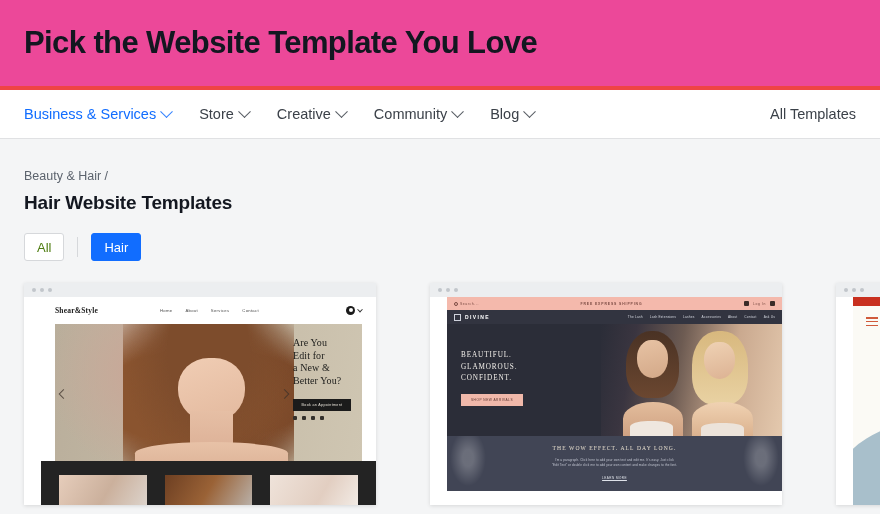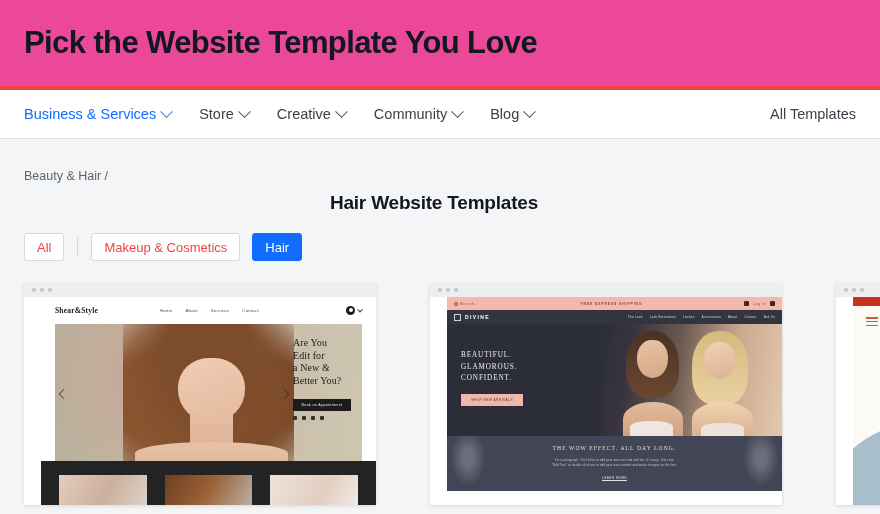--- a/index.html
+++ b/index.html
@@ -58,34 +58,33 @@
   .nav-link-all {
     font-size:14.5px; color:#3b4149; cursor:pointer; white-space:nowrap;
   }
 
   
   .content { padding:30px 36px 0 24px; }
   .breadcrumb { font-size:12.5px; color:#5c636d; margin-bottom:9px; }
   .section-title {
     font-size:19px; font-weight:700; letter-spacing:-0.2px; color:#131720;
     margin-bottom:19px;
-    text-align:center;
   }
 
   
   .chips { display:flex; align-items:center; gap:0; margin-bottom:22px; }
   .chip {
     height:28px;
     border:1px solid #d6d8db;
     border-radius:3px;
     background:#fff;
     display:flex; align-items:center;
     padding:0 12px;
     font-size:13px;
-    color:#ef4444;
+    color:#4d7c0f;
     cursor:pointer;
     white-space:nowrap;
   }
   .chip.active {
     background:#116dff; border-color:#116dff; color:#fff;
   }
   .chip-divider {
     width:1px; height:20px; background:#d6d8db; margin:0 13px;
   }
   .chip + .chip { margin-left:12px; }
@@ -297,21 +296,20 @@
 </div>
 
 <div class="content">
 
   <div class="breadcrumb">Beauty &amp; Hair /</div>
   <div class="section-title">Hair Website Templates</div>
 
   <div class="chips">
     <div class="chip">All</div>
     <div class="chip-divider"></div>
-    <div class="chip">Makeup &amp; Cosmetics</div>
     <div class="chip active">Hair</div>
   </div>
 
   <div class="cards">
 
     <div class="card">
       <div class="chrome">
         <span class="dot"></span>
         <span class="dot"></span>
         <span class="dot"></span>

